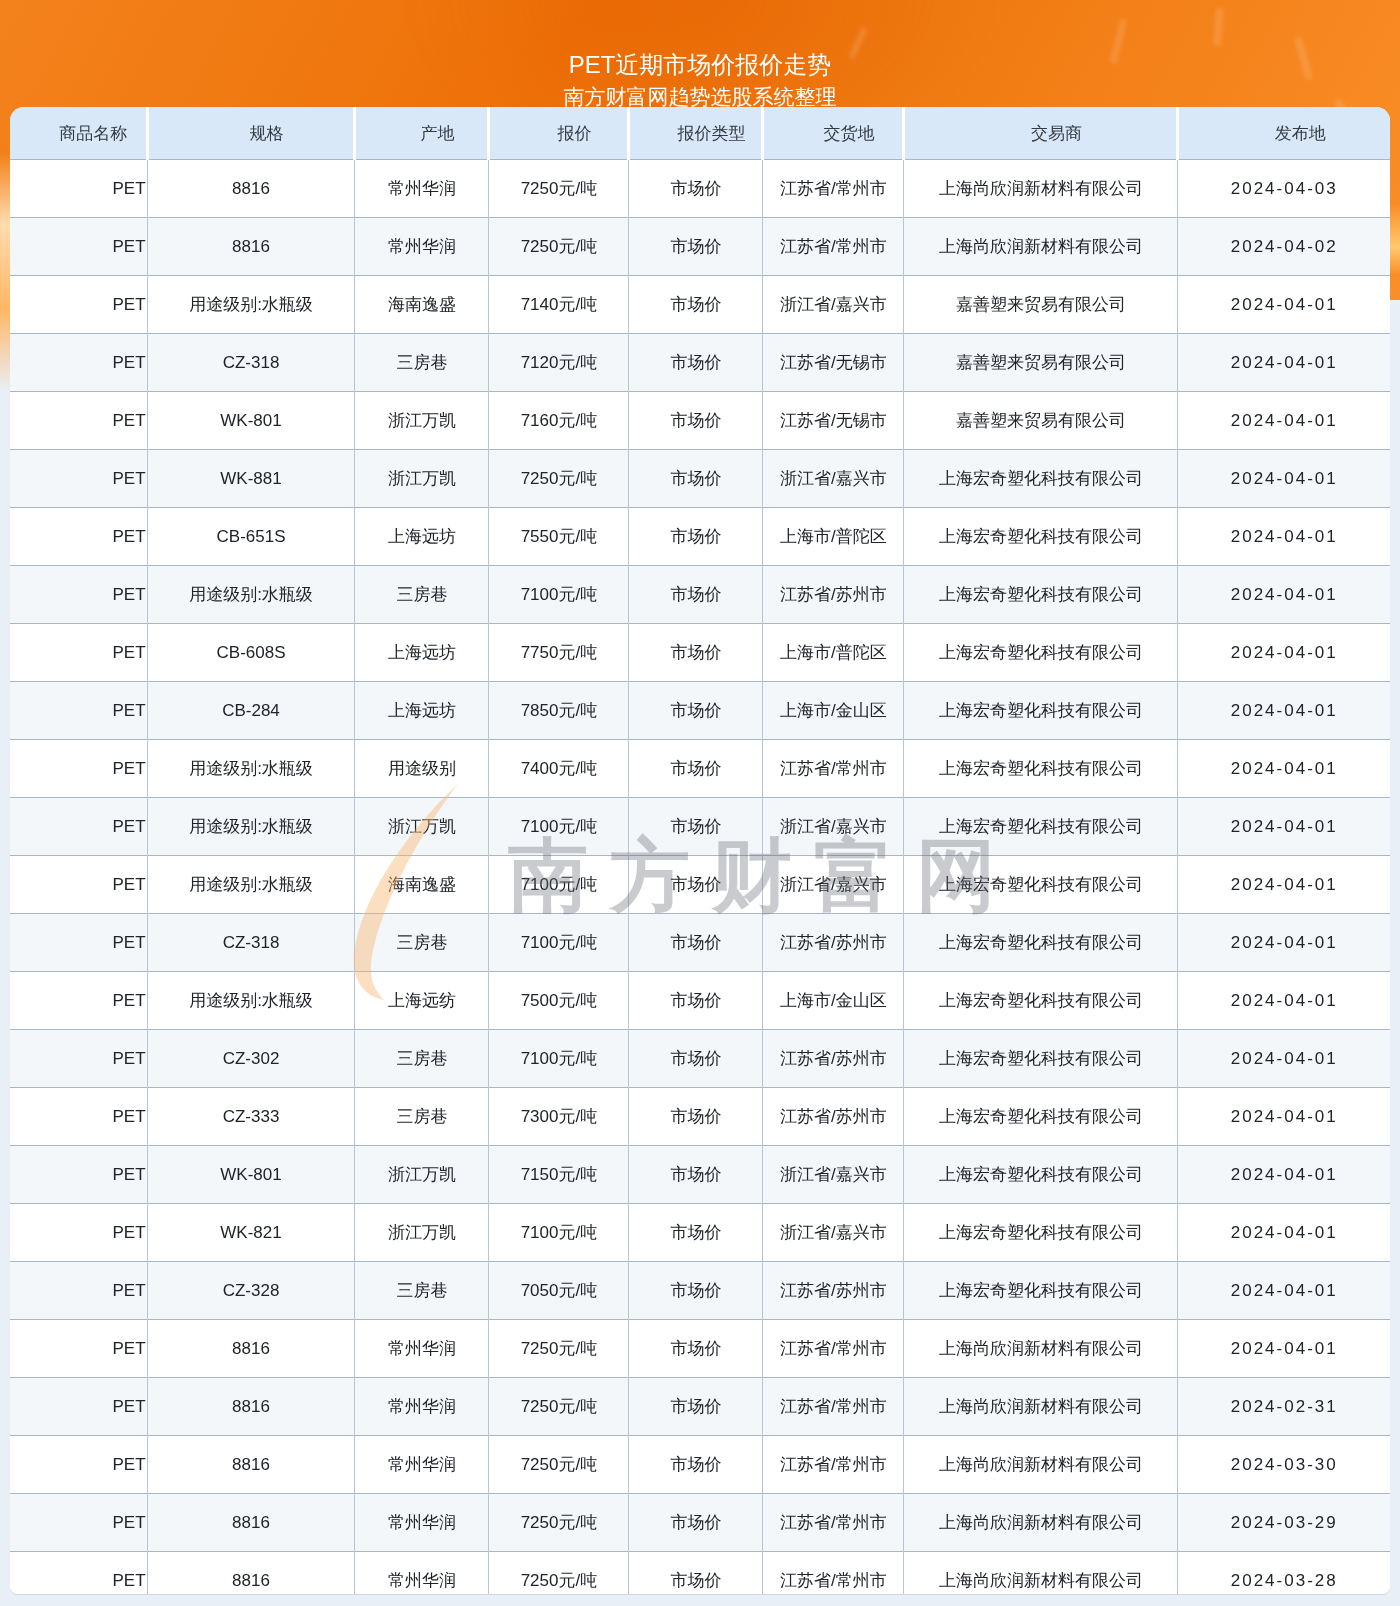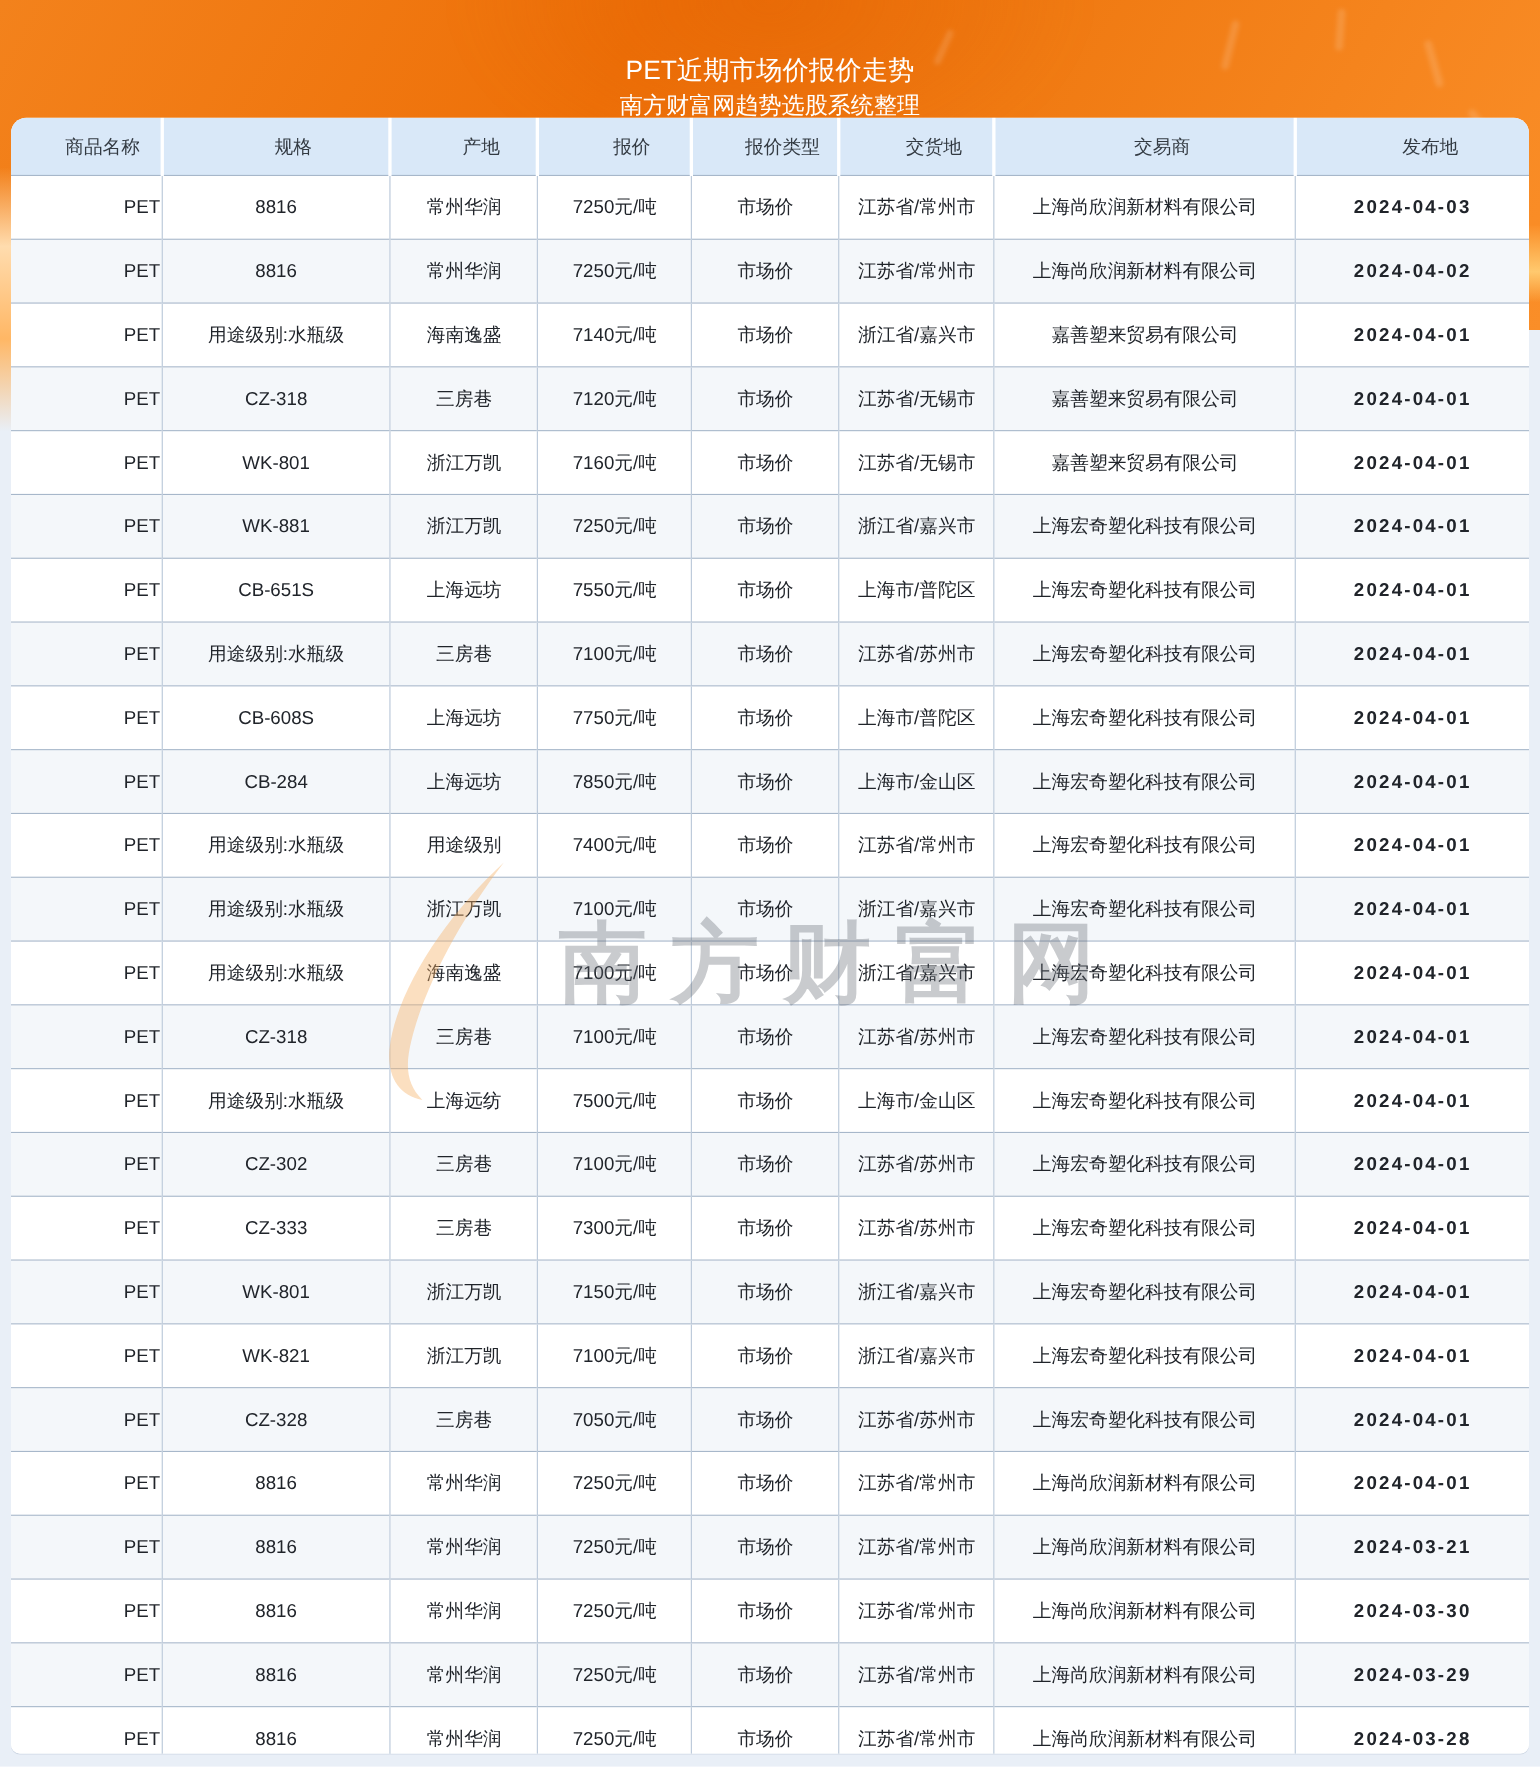--- a/index.html
+++ b/index.html
@@ -60,21 +60,21 @@
   }
   table.price th:first-child{border-left:none;}
   table.price td{
     height:55px;font-size:17px;color:#20242a;text-align:center;
     border-top:1px solid #a7b7ca;border-left:1px solid #b7c6d7;
     overflow:hidden;white-space:nowrap;
   }
   table.price td:first-child{border-left:none;text-align:right;}
   table.price tr:nth-child(even) td{background:#f4f7fa;}
   table.price tr:nth-child(odd) td{background:#ffffff;}
-  table.price td:nth-child(8){letter-spacing:2px;font-weight:bold;}
+  table.price td:nth-child(8){letter-spacing:2px;}
   
   .watermark{position:absolute;left:0;top:0;width:100%;height:100%;z-index:3;pointer-events:none;}
   .wm-swoosh{position:absolute;left:330px;top:675px;opacity:.55;}
   .wm-cn{
     position:absolute;left:498px;top:716px;
     font-size:80px;font-weight:bold;letter-spacing:22px;
     color:rgba(96,102,112,.34);white-space:nowrap;
   }
   .wm-en{
     position:absolute;left:398px;top:788px;
@@ -346,21 +346,21 @@
           <td>2024-04-01</td>
         </tr>
         <tr>
           <td>PET</td>
           <td>8816</td>
           <td>常州华润</td>
           <td>7250元/吨</td>
           <td>市场价</td>
           <td>江苏省/常州市</td>
           <td>上海尚欣润新材料有限公司</td>
-          <td>2024-03-21</td>
+          <td>2024-02-31</td>
         </tr>
         <tr>
           <td>PET</td>
           <td>8816</td>
           <td>常州华润</td>
           <td>7250元/吨</td>
           <td>市场价</td>
           <td>江苏省/常州市</td>
           <td>上海尚欣润新材料有限公司</td>
           <td>2024-03-30</td>

